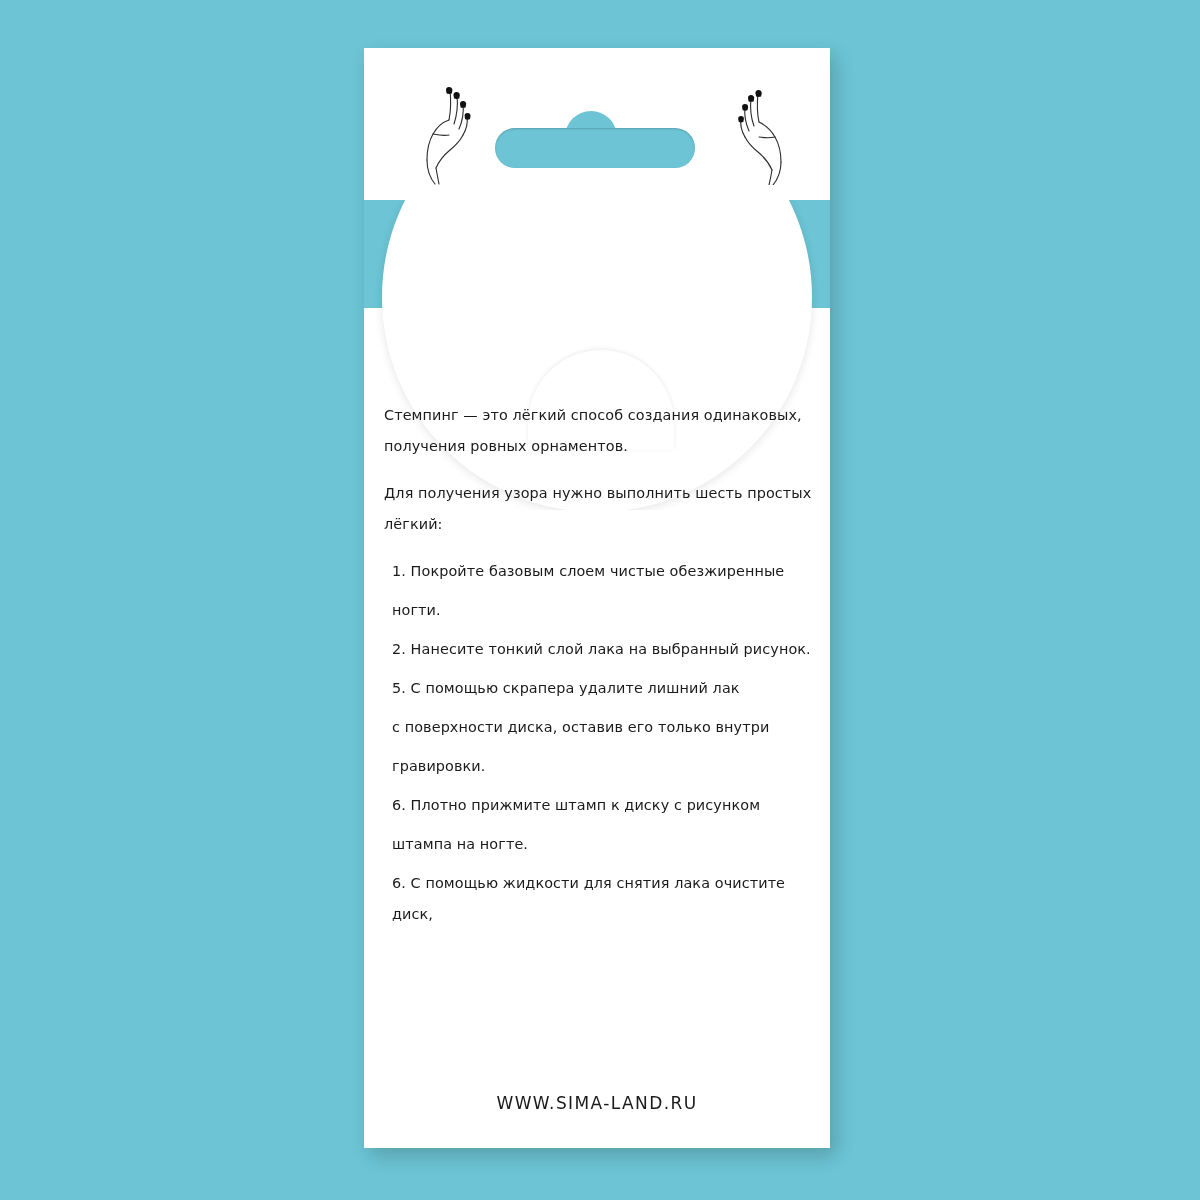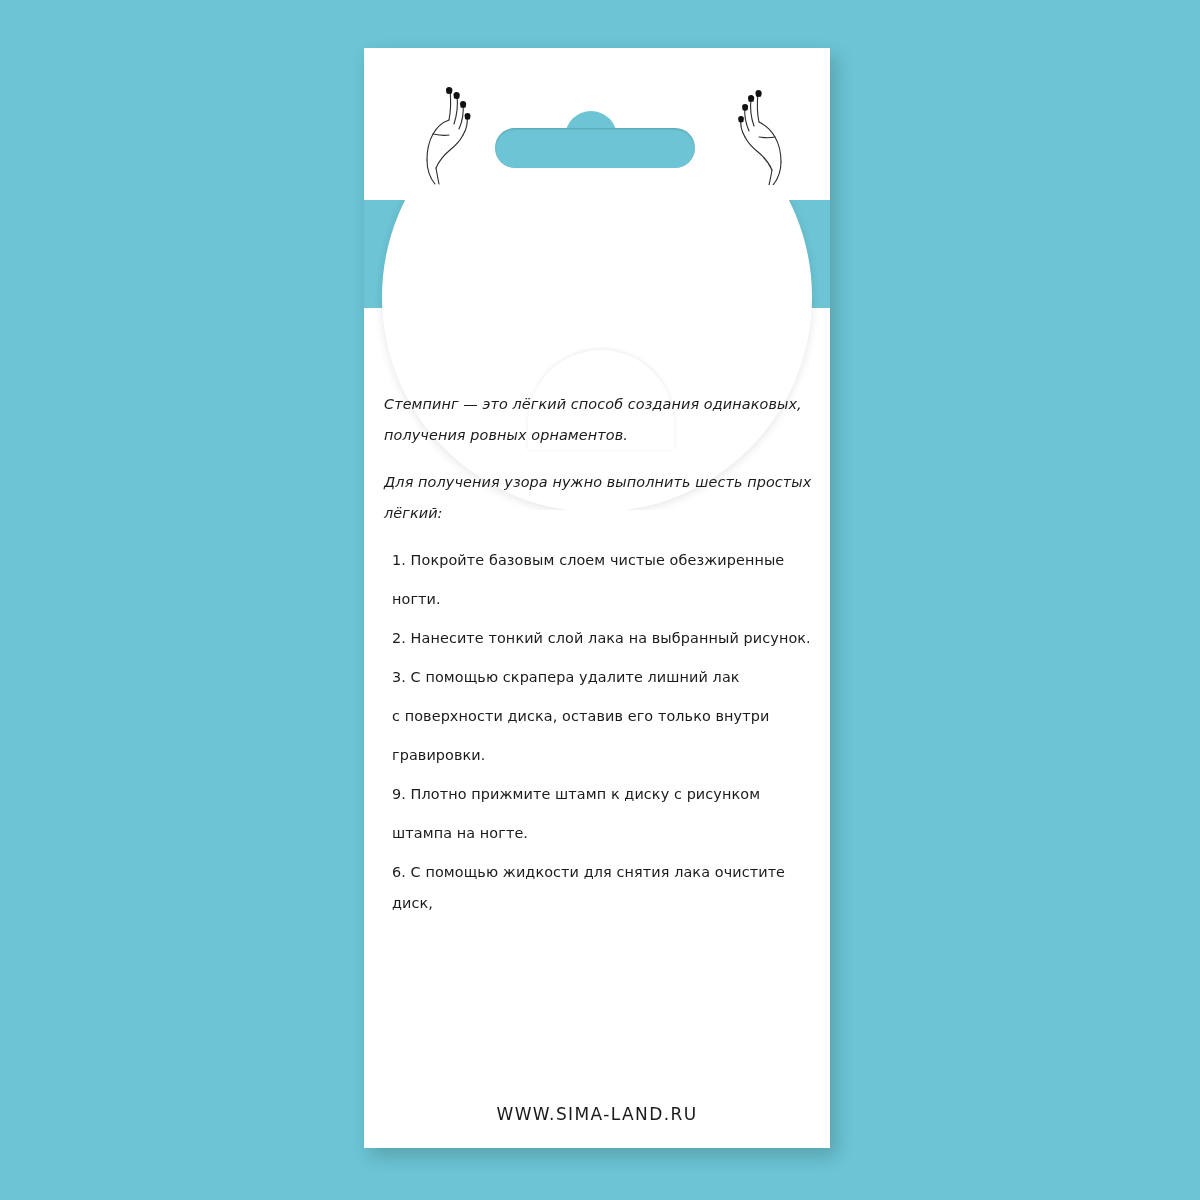--- a/index.html
+++ b/index.html
@@ -121,37 +121,36 @@
     left: 20px;
     top: 340px;
     width: 440px;
     color: #1b1b1b;
     font-family: "DejaVu Sans", sans-serif;
     font-size: 14.4px;
     line-height: 31px;
     letter-spacing: 0.1px;
   }
   .para {
-    margin: 1px 0 16px 0;
-    font-style: italic;
+    margin: 12px 0 16px 0;
   }
   .steps {
     margin: 0;
     padding: 0;
     list-style: none;
   }
   .steps li {
     margin: 8px;
   }
 
   
   .footer {
     position: absolute;
     left: 0;
-    bottom: 24px;
+    bottom: 35px;
     width: 100%;
     text-align: center;
     font-size: 17px;
     letter-spacing: 1.4px;
     color: #1b1b1b;
     font-family: "DejaVu Sans", sans-serif;
   }
 </style>
 </head>
 <body>
@@ -223,24 +222,24 @@
         <span>получения ровных орнаментов.</span>
       </p>
       <p class="para">
         <span>Для получения узора нужно выполнить шесть простых</span><br>
         <span>лёгкий:</span>
       </p>
       <ul class="steps">
         <li>1. Покройте базовым слоем чистые обезжиренные</li>
         <li>ногти.</li>
         <li>2. Нанесите тонкий слой лака на выбранный рисунок.</li>
-        <li>3. С помощью скрапера удалите лишний лак</li>
+        <li>5. С помощью скрапера удалите лишний лак</li>
         <li>с поверхности диска, оставив его только внутри</li>
         <li>гравировки.</li>
-        <li>9. Плотно прижмите штамп к диску с рисунком</li>
+        <li>6. Плотно прижмите штамп к диску с рисунком</li>
         <li>штампа на ногте.</li>
         <li>6. С помощью жидкости для снятия лака очистите диск,</li>
       </ul>
     </div>
 
     <div class="footer">WWW.SIMA-LAND.RU</div>
 
   </div>
 </div>
 

